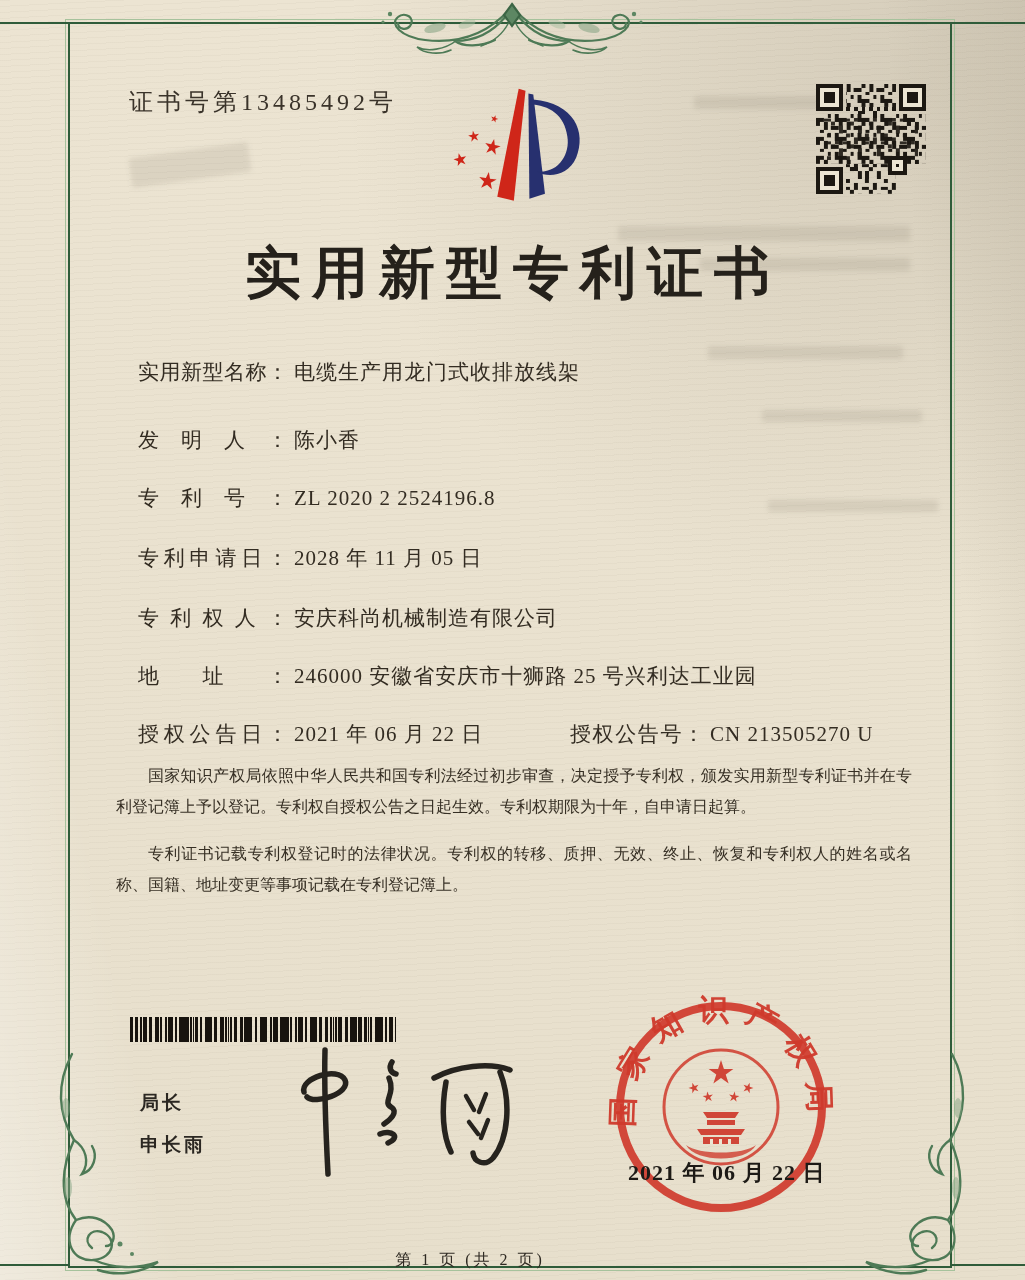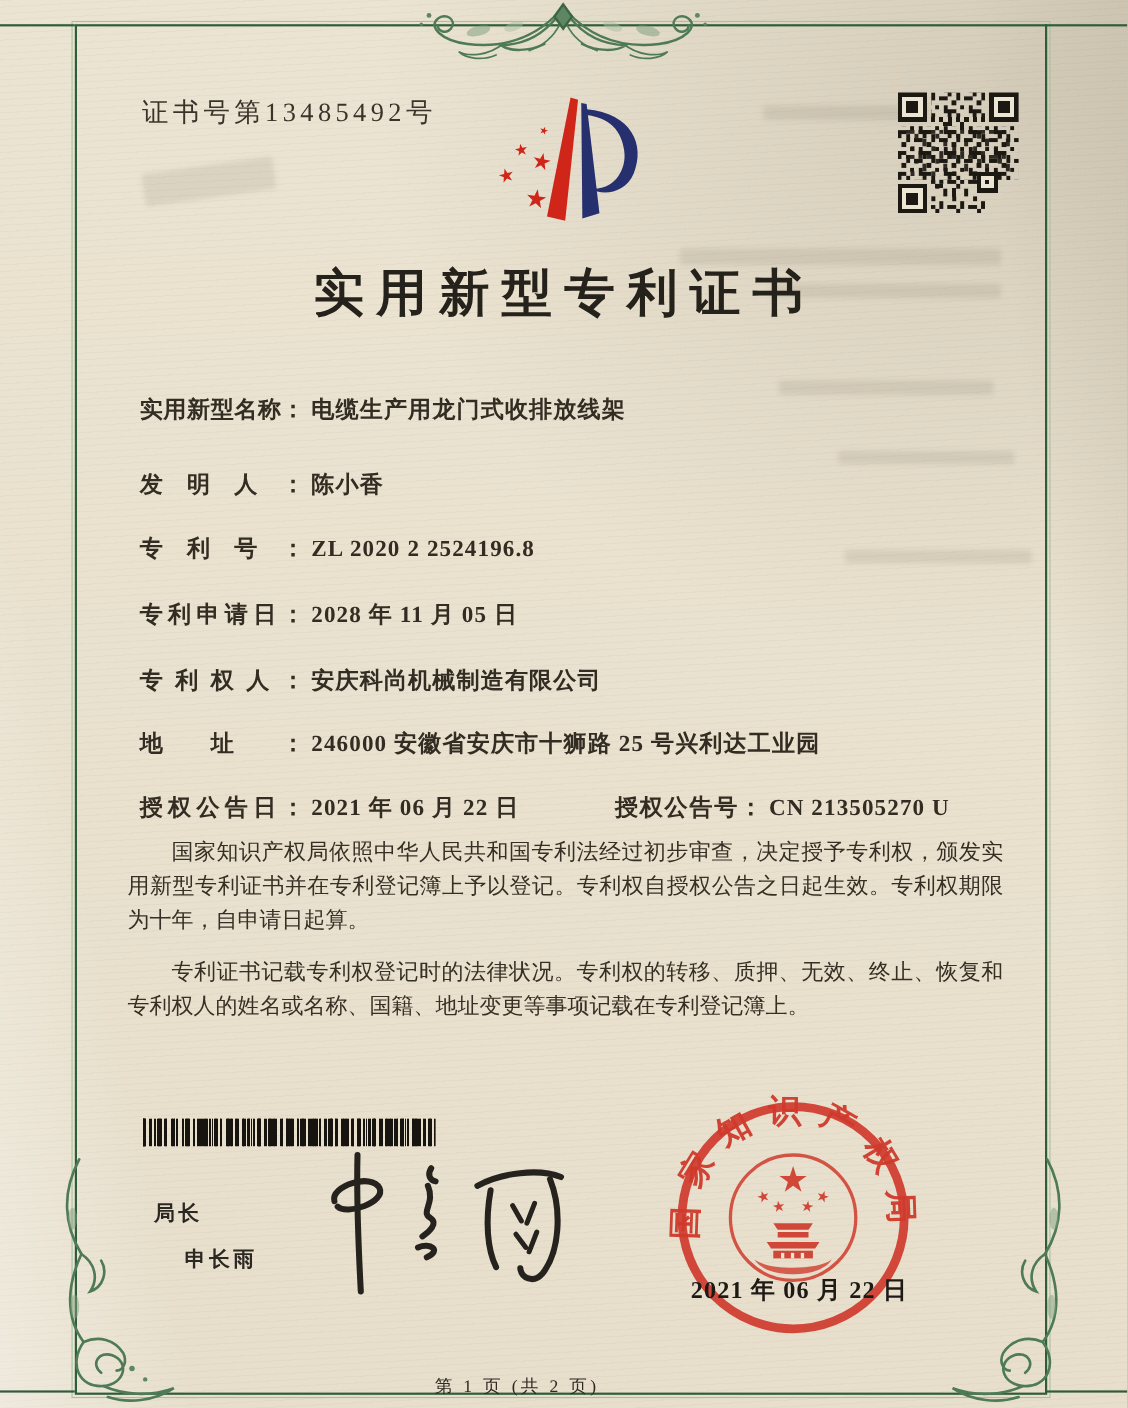--- a/index.html
+++ b/index.html
@@ -8,29 +8,29 @@
     font-family:"Liberation Serif","DejaVu Serif",serif;color:#2e2922;
     background:
       radial-gradient(130% 100% at 88% 6%, rgba(96,86,66,.16), transparent 42%),
       linear-gradient(78deg, rgba(255,255,255,.35), transparent 14%),
       linear-gradient(262deg, rgba(96,86,66,.12), transparent 12%),
       repeating-linear-gradient(177deg, rgba(130,120,100,.05) 0 1px, transparent 1px 6px),
       linear-gradient(180deg,#ece4d2,#e7dfcc);
   }
   .abs{position:absolute;}
   .cert-no{left:129px;top:86px;font-size:24px;letter-spacing:4px;color:#3a332a;}
-  .title{left:0;top:236px;width:1015px;text-align:center;font-size:46px;font-weight:700;
+  .title{left:0;top:236px;width:1015px;text-align:center;font-size:56px;font-weight:700;
          letter-spacing:11px;text-indent:11px;color:#25211b;}
-  .row{left:127px;font-size:21px;color:#332c22;white-space:nowrap;font-weight:bold;}
+  .row{left:138px;font-size:21px;color:#332c22;white-space:nowrap;}
   .lbl{display:inline-block;width:150px;text-align:justify;text-align-last:justify;}
   .lbl2{width:134px;}
   .val{margin-left:6px;letter-spacing:1px;}
   .grant{position:absolute;left:388px;top:0;white-space:nowrap;margin-left:44px;}
   .paras{left:116px;top:760px;width:796px;}
-  .paras p{margin:0;text-indent:2em;font-size:20px;line-height:31px;text-align:justify;color:#362f24;}
+  .paras p{margin:0;text-indent:2em;font-size:16px;line-height:31px;text-align:justify;color:#362f24;}
   .paras p + p{margin-top:16px;}
   .border-rect{left:68px;top:22px;width:880px;height:1242px;border:2px solid #2f5c3a;
                outline:1px solid #a6c29c;outline-offset:2px;}
   .linext{height:2px;background:#2f5c3a;}
   .barcode{left:130px;top:1017px;width:266px;height:25px;
     background-image:
       linear-gradient(90deg,#17130e 0 3px,transparent 3px),
       repeating-linear-gradient(90deg,#17130e 0 2px,transparent 2px 5px),
       repeating-linear-gradient(90deg,#17130e 0 1px,transparent 1px 7px),
       repeating-linear-gradient(90deg,#17130e 0 3px,transparent 3px 13px),
@@ -212,21 +212,21 @@
   </div>
 
   <div class="abs paras z3">
     <p>国家知识产权局依照中华人民共和国专利法经过初步审查，决定授予专利权，颁发实用新型专利证书并在专利登记簿上予以登记。专利权自授权公告之日起生效。专利权期限为十年，自申请日起算。</p>
     <p>专利证书记载专利权登记时的法律状况。专利权的转移、质押、无效、终止、恢复和专利权人的姓名或名称、国籍、地址变更等事项记载在专利登记簿上。</p>
   </div>
 
   <div class="abs barcode z3"></div>
 
   <div class="abs signer z3" style="top:1090px;">局长</div>
-  <div class="abs signer z3" style="top:1132px;margin-left:28px;">申长雨</div>
+  <div class="abs signer z3" style="top:1132px;">申长雨</div>
 
   <svg class="abs z3" style="left:288px;top:1038px;width:240px;height:140px;" viewBox="0 0 240 140">
     <g stroke="#26231e" stroke-width="5.5" fill="none" stroke-linecap="round" stroke-linejoin="round">
       <path d="M16,54 C12,40 50,28 57,42 C63,55 27,67 19,59"></path>
       <path d="M37,12 C36,50 38,98 40,136"></path>
       <path d="M104,24 C100,30 103,35 108,36"></path>
       <path d="M101,40 C108,56 94,64 103,69 C111,74 102,82 96,86"></path>
       <path d="M92,96 C103,91 114,99 100,105"></path>
       <path d="M146,40 C168,28 202,24 222,32"></path>
       <path d="M158,44 C153,72 155,98 163,114"></path>

